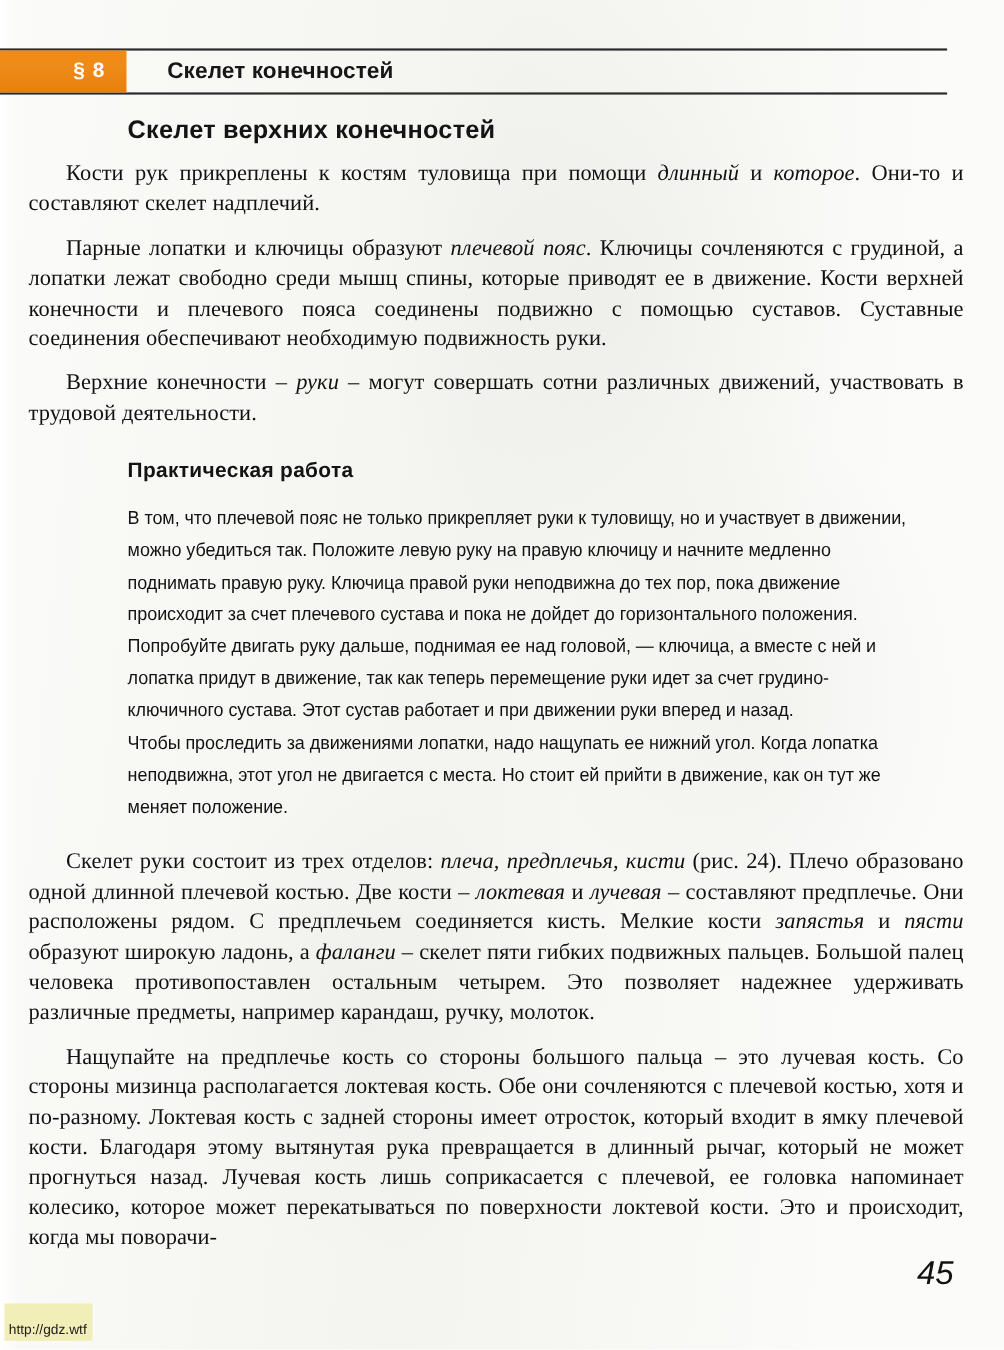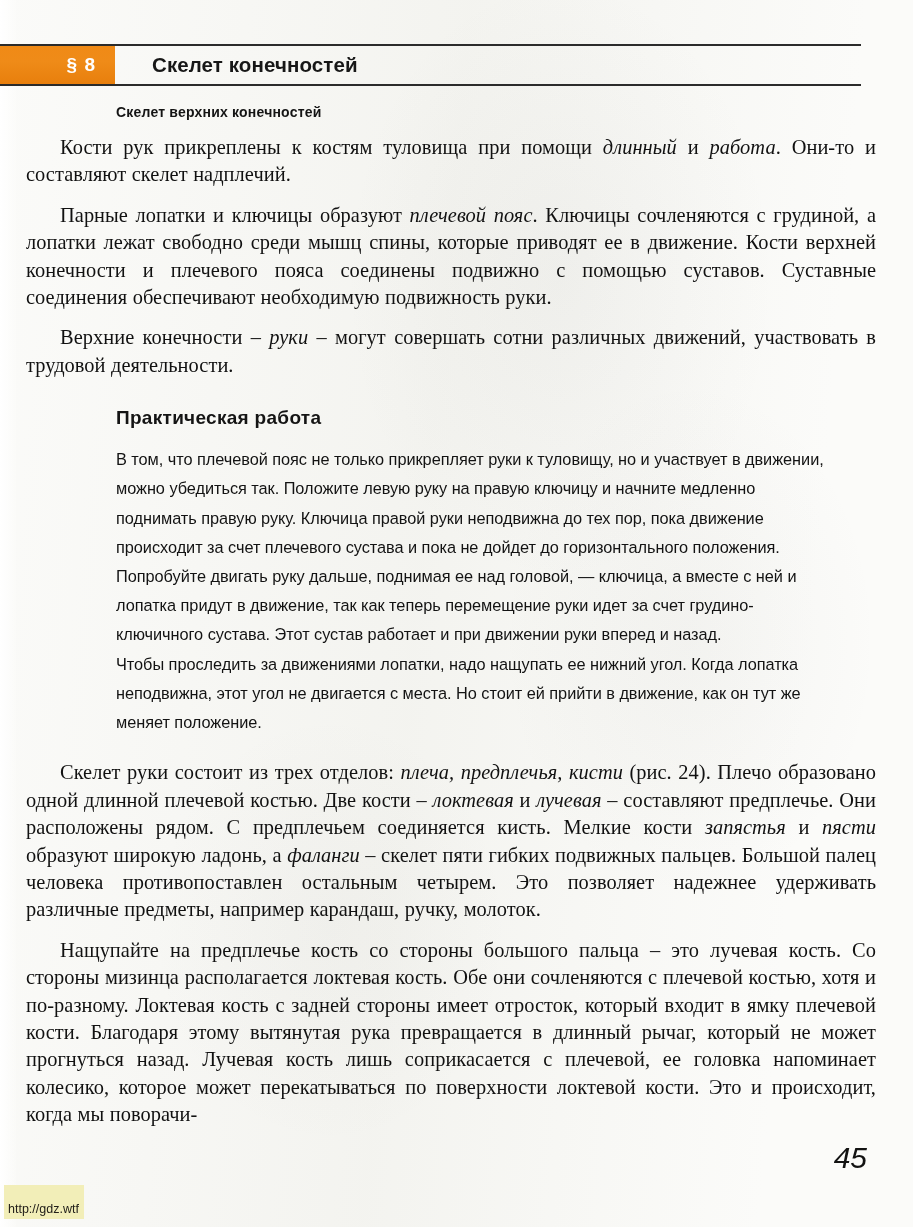--- a/index.html
+++ b/index.html
@@ -92,21 +92,21 @@
     left: 26px;
     top: 104px;
     width: 850px;
     z-index: 5;
   }
   h2.subhead {
     margin: 0 0 14px 0;
     padding-left: 90px;
     font-family: "Liberation Sans", "DejaVu Sans", sans-serif;
     font-weight: bold;
-    font-size: 14px;
+    font-size: 23px;
     color: #141414;
     letter-spacing: 0.2px;
   }
   h2.subhead.practical {
     margin-top: 28px;
     margin-bottom: 16px;
     font-size: 19px;
     letter-spacing: 0.3px;
   }
   p.serif {
@@ -179,21 +179,21 @@
       <div class="section-badge">§ 8</div>
       <div class="header-title">Скелет конечностей</div>
     </div>
     <div class="rule thin"></div>
   </div>
 
   <div class="content">
 
     <h2 class="subhead">Скелет верхних конечностей</h2>
 
-    <p class="serif">Кости рук прикреплены к костям туловища при помощи <em>длинный</em> и <em>работа</em>. Они-то и составляют скелет надплечий.</p>
+    <p class="serif">Кости рук прикреплены к костям туловища при помощи <em>длинный</em> и <em>которое</em>. Они-то и составляют скелет надплечий.</p>
 
     <p class="serif"><span>Парные лопатки и ключицы образуют </span><em>плечевой пояс</em><span>. Ключицы сочленяются с грудиной, а лопатки лежат свободно среди мышц спины, которые приводят ее в движение. Кости верхней конечности и плечевого пояса соединены подвижно с помощью суставов. Суставные соединения обеспечивают необходимую подвижность руки.</span></p>
 
     <p class="serif"><span>Верхние конечности – </span><em>руки</em><span> – могут совершать сотни различных движений, участвовать в трудовой деятельности.</span></p>
 
     <h2 class="subhead practical">Практическая работа</h2>
 
     <div class="block-sans">
       <p class="sans">В том, что плечевой пояс не только прикрепляет руки к туловищу, но и участвует в движении, можно убедиться так. Положите левую руку на правую ключицу и начните медленно поднимать правую руку. Ключица правой руки неподвижна до тех пор, пока движение происходит за счет плечевого сустава и пока не дойдет до горизонтального положения. Попробуйте двигать руку дальше, поднимая ее над головой, — ключица, а вместе с ней и лопатка придут в движение, так как теперь перемещение руки идет за счет грудино-ключичного сустава. Этот сустав работает и при движении руки вперед и назад.</p>
       <p class="sans">Чтобы проследить за движениями лопатки, надо нащупать ее нижний угол. Когда лопатка неподвижна, этот угол не двигается с места. Но стоит ей прийти в движение, как он тут же меняет положение.</p>

